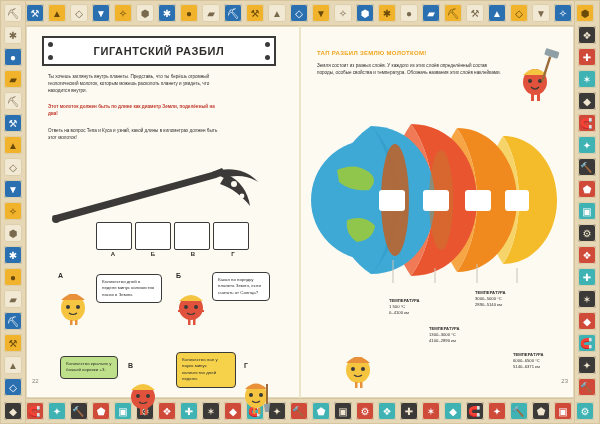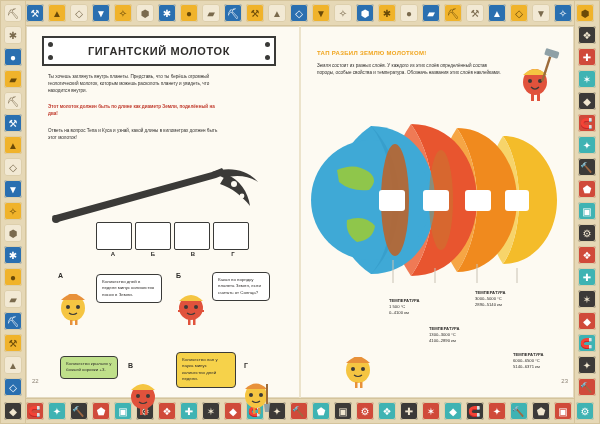--- a/index.html
+++ b/index.html
@@ -167,21 +167,21 @@
       <div class="tile blue" style="left: 4px; top: 378px;">◇</div>
       <div class="tile red" style="left: 578px; top: 378px;">🔨</div>
     </div>
 
   <div class="inner"></div>
   <div class="spine"></div>
 
   <div class="lp">
 
     <div class="title-box">
-      <span>ГИГАНТСКИЙ МОЛОТОК</span>
+      <span>ГИГАНТСКИЙ РАЗБИЛ</span>
       <div class="tb-dot" style="left:4px;top:4px;"></div>
       <div class="tb-dot" style="right:4px;top:4px;"></div>
       <div class="tb-dot" style="left:4px;bottom:4px;"></div>
       <div class="tb-dot" style="right:4px;bottom:4px;"></div>
     </div>
 
     <div class="para p1">Ты хочешь заглянуть внутрь планеты. Представь, что ты берёшь огромный геологический молоток, которым можешь расколоть планету и увидеть, что находится внутри.</div>
     <div class="para p2">Этот молоток должен быть по длине как диаметр Земли, поделённый на два!</div>
     <div class="para p3">Ответь на вопрос Тепа и Куса и узнай, какой длины в километрах должен быть этот молоток!</div>
 

